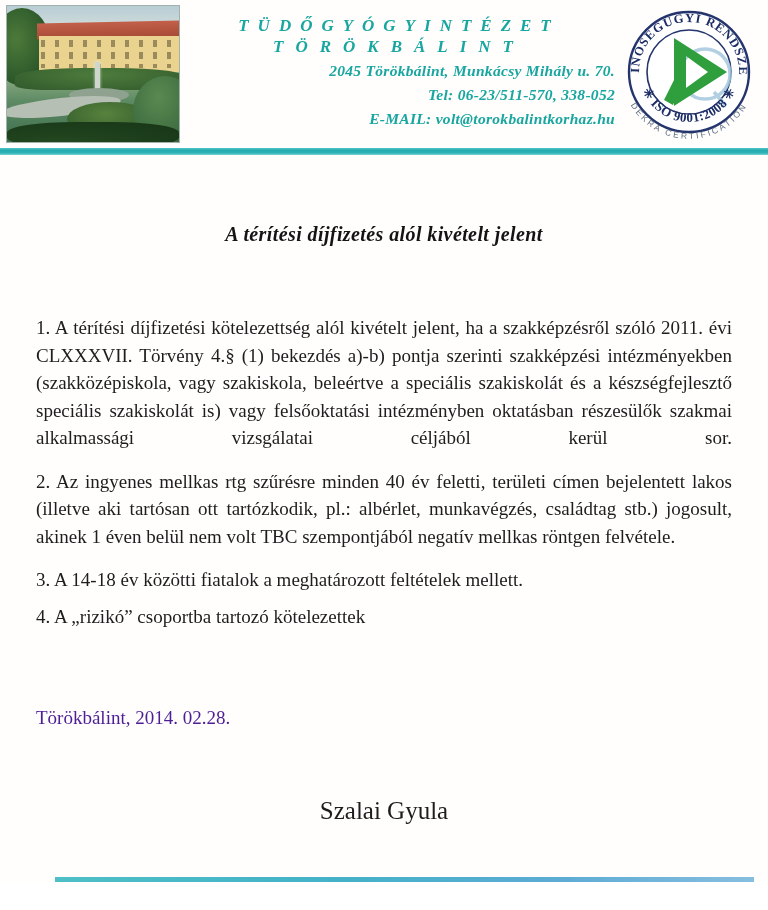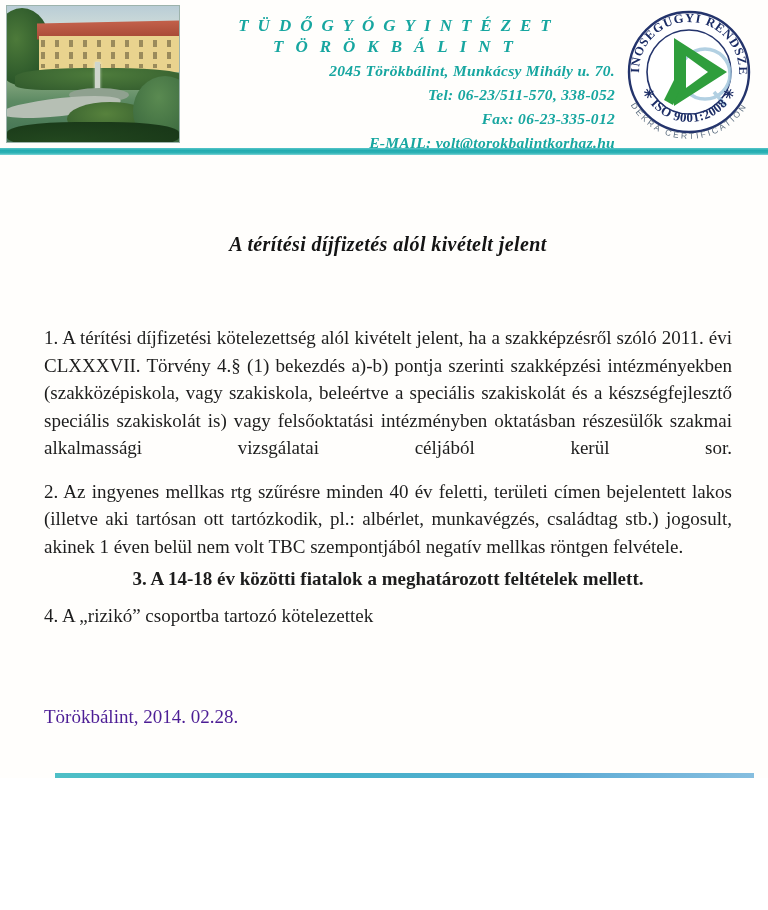--- a/index.html
+++ b/index.html
@@ -2,21 +2,21 @@
 <html><head>
 <meta charset="utf-8">
 <style>
   * { margin: 0; padding: 0; box-sizing: border-box; }
   html, body { background: #ffffff; }
   body { font-family: "Liberation Serif", serif; }
 
   .page {
     position: relative;
     width: 768px;
-    height: 778px;
+    height: 882px;
     background: #fffefc;
     overflow: hidden;
     color: #1f1f1f;
   }
 
   
   .header { position: absolute; top: 0; left: 0; right: 0; height: 148px; }
 
   .photo {
     position: absolute; left: 6px; top: 5px; width: 174px; height: 138px;
@@ -61,34 +61,34 @@
   .org-detail { font-size: 15.5px; line-height: 21px; margin-top: 3px; letter-spacing: .3px; text-align: right; }
 
   .seal { position: absolute; right: 4px; top: 0; width: 150px; height: 150px; }
 
   .separator {
     position: absolute; left: 0; right: 0; top: 148px; height: 7px;
     background: linear-gradient(#56c6c9 0%, #23acb0 35%, #2db3b6 70%, #7fd5d6 100%);
   }
 
   
-  .content { position: absolute; top: 155px; left: 8px; right: 0; padding: 10px 36px; }
+  .content { position: absolute; top: 155px; left: 0; right: 0; padding: 0 36px; }
 
   .doc-title {
     text-align: center; font-weight: bold; font-style: italic;
     font-size: 20px; letter-spacing: .4px; margin-top: 68px; color: #141414;
   }
 
   .para {
     font-size: 19px; line-height: 27.5px; text-align: justify;
     color: #1d1d1d;
   }
   .para.first { margin-top: 68px; text-align-last: justify; }
   .para.second { margin-top: 16px; }
-  .para.third { margin-top: 5px; text-align: center; font-weight: bold; }
+  .para.third { margin-top: 16px; text-align: left; }
   .para.fourth { margin-top: 9px; text-align: left; }
 
   .date-line { margin-top: 77px; font-size: 19px; color: #4c1d95; }
 
   .signature { margin-top: 68px; text-align: center; font-size: 25px; color: #1d1d1d; }
 
   .bottom-bar {
     position: absolute; left: 55px; right: 14px; bottom: 0; height: 5px;
     background: linear-gradient(90deg, #3ab8c0 0%, #2fa9c2 40%, #4aa2d0 72%, #79b7dc 100%);
     opacity: .9;
@@ -113,21 +113,20 @@
       <div class="bush-front"></div>
       <div class="bush-right"></div>
       <div class="shadow-bottom"></div>
     </div>
 
     <div class="org-block">
       <div class="org-line1">TÜDŐGYÓGYINTÉZET</div>
       <div class="org-line2">TÖRÖKBÁLINT</div>
       <div class="org-detail">2045 Törökbálint, Munkácsy Mihály u. 70.</div>
       <div class="org-detail">Tel: 06-23/511-570, 338-052</div>
-      <div class="org-detail">Fax:  06-23-335-012</div>
       <div class="org-detail">E-MAIL: volt@torokbalintkorhaz.hu</div>
     </div>
 
     <svg class="seal" viewBox="0 0 150 150">
       <defs>
         <path id="arcTop" d="M 25,72 A 50,50 0 1 1 125,72" fill="none"></path>
         <path id="arcBottom" d="M 25,72 A 50,50 0 0 0 125,72" fill="none"></path>
         <path id="arcOuter" d="M 8,72 A 67,67 0 0 0 142,72" fill="none"></path>
       </defs>
 

